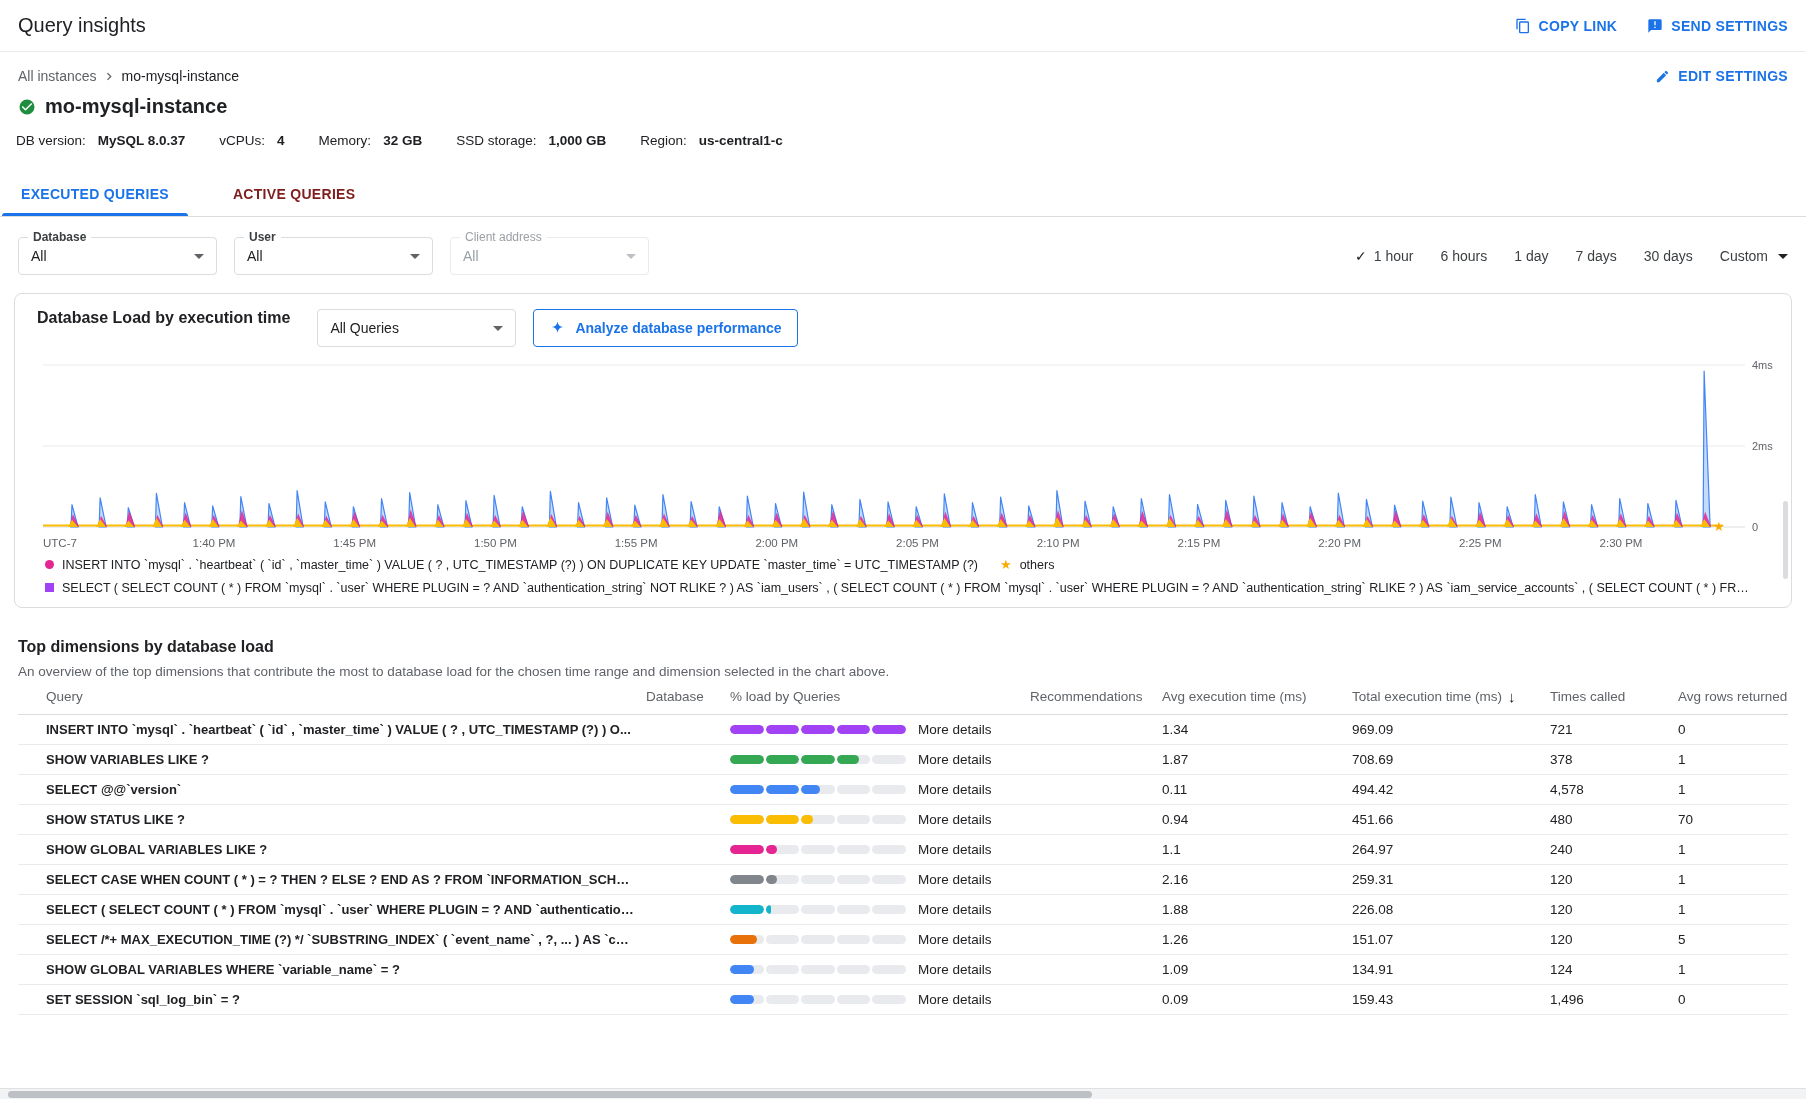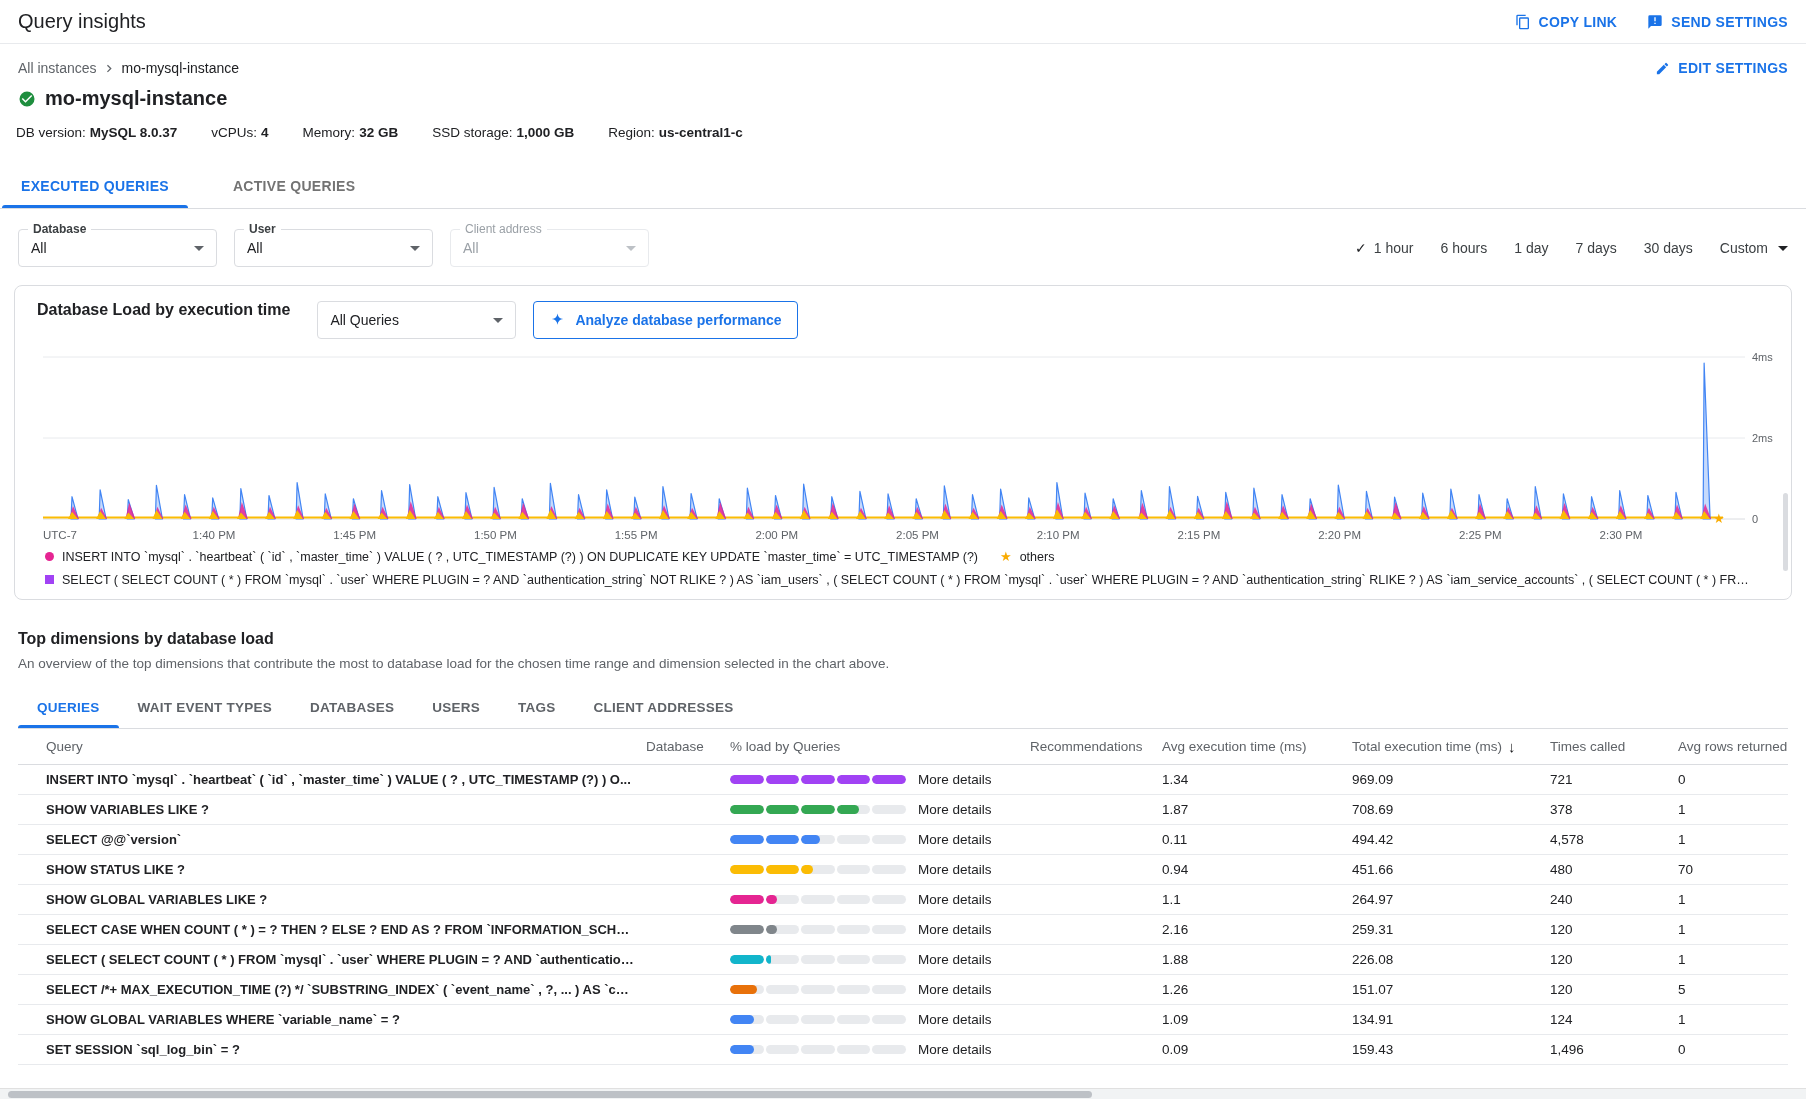--- a/index.html
+++ b/index.html
@@ -1,43 +1,43 @@
 <!DOCTYPE html>
 <html><head>
 <meta charset="utf-8">
 <style>
   * { margin:0; padding:0; box-sizing:border-box; }
   html,body { width:1806px; height:1099px; }
   body { font-family:"Liberation Sans","DejaVu Sans",sans-serif; color:#202124; background:#fff; overflow:hidden; position:relative; font-size:14px; }
   button { font-family:inherit; background:none; border:none; cursor:pointer; padding:0; color:inherit; font-size:inherit; }
 
   
-  .app-header { display:flex; justify-content:space-between; align-items:center; height:44px; padding:0 18px; border-bottom:1px solid #e8eaed; }
+  .app-header { display:flex; justify-content:space-between; align-items:center; height:52px; padding:0 18px; border-bottom:1px solid #e8eaed; }
   .app-header h1 { font-size:20px; font-weight:400; color:#202124; }
   .header-actions { display:flex; gap:30px; }
   .text-btn { display:flex; align-items:center; gap:8px; color:#1a73e8; font-size:14px; font-weight:600; letter-spacing:.3px; }
   .icon svg { display:block; }
 
   
   .breadcrumb-row { display:flex; justify-content:space-between; align-items:center; padding:0 18px; margin-top:16px; }
   .breadcrumb { display:flex; align-items:center; gap:5px; font-size:14px; }
   .crumb-link { color:#5f6368; cursor:pointer; }
   .crumb-current { color:#202124; }
 
   
   .instance-title-row { display:flex; align-items:center; gap:9px; padding:0 18px; margin-top:11px; }
   .instance-title-row h2 { font-size:20px; font-weight:600; }
   .instance-meta { display:flex; gap:34px; padding:0 16px; margin-top:15px; font-size:13.5px; }
-  .meta-item { display:flex; gap:4px; }
+  .meta-item { display:flex; gap:12px; }
   .meta-label { color:#202124; }
   .meta-value { font-weight:700; }
 
   
   .main-tabs { display:flex; margin-top:24px; border-bottom:1px solid #dadce0; padding-left:2px;gap:26px; }
-  .main-tab { padding:14px 19px; font-size:14px; font-weight:600; letter-spacing:.3px; color:#737373; cursor:pointer; position:relative; }
+  .main-tab { padding:14px 19px; font-size:14px; font-weight:600; letter-spacing:.3px; color:#7f1d1d; cursor:pointer; position:relative; }
   .main-tab.active { color:#1a73e8; }
   .main-tab.active::after { content:""; position:absolute; left:0; right:0; bottom:0; height:3px; background:#1a73e8; border-radius:3px 3px 0 0; }
 
   
   .filters-row { display:flex; align-items:center; gap:17px; padding:0 18px; margin-top:20px; }
   .select { position:relative; width:199px; height:38px; border:1px solid #dadce0; border-radius:4px; display:flex; align-items:center; padding:0 12px; cursor:pointer; background:#fff; }
   .select-label { position:absolute; top:-8px; left:9px; background:#fff; padding:0 5px; font-size:12px; font-weight:600; color:#3c4043; }
   .select-value { font-size:14px; color:#202124; flex:1; text-align:left; }
   .caret { width:0; height:0; border-left:5px solid transparent; border-right:5px solid transparent; border-top:5px solid #5f6368; flex:none; }
   .select.disabled { border-color:#e8eaed; cursor:default; }
@@ -437,28 +437,20 @@
       <span class="legend-marker square" style="background: rgb(161, 66, 244);"></span>
       <span class="legend-text truncate">SELECT ( SELECT COUNT ( * ) FROM `mysql` . `user` WHERE PLUGIN = ? AND `authentication_string` NOT RLIKE ? ) AS `iam_users` , ( SELECT COUNT ( * ) FROM `mysql` . `user` WHERE PLUGIN = ? AND `authentication_string` RLIKE ? ) AS `iam_service_accounts` , ( SELECT COUNT ( * ) FROM `mysql` . `user` WHERE PLUGI...</span>
     </div>
   </div>
   <div class="card-vscroll"></div>
 </section>
 
 <section class="dimensions">
   <h3>Top dimensions by database load</h3>
   <p class="dim-desc">An overview of the top dimensions that contribute the most to database load for the chosen time range and dimension selected in the chart above.</p>
-  <div class="dim-tabs" id="dim-tabs">
-      <div class="dim-tab active">QUERIES</div>
-      <div class="dim-tab">WAIT EVENT TYPES</div>
-      <div class="dim-tab">DATABASES</div>
-      <div class="dim-tab">USERS</div>
-      <div class="dim-tab">TAGS</div>
-      <div class="dim-tab">CLIENT ADDRESSES</div>
-    </div>
   <div class="qtable">
     <div class="thead">
       <div class="th">Query</div>
       <div class="th">Database</div>
       <div class="th">% load by Queries</div>
       <div class="th"></div>
       <div class="th">Recommendations</div>
       <div class="th">Avg execution time (ms)</div>
       <div class="th">
         <span>Total execution time (ms)</span>

